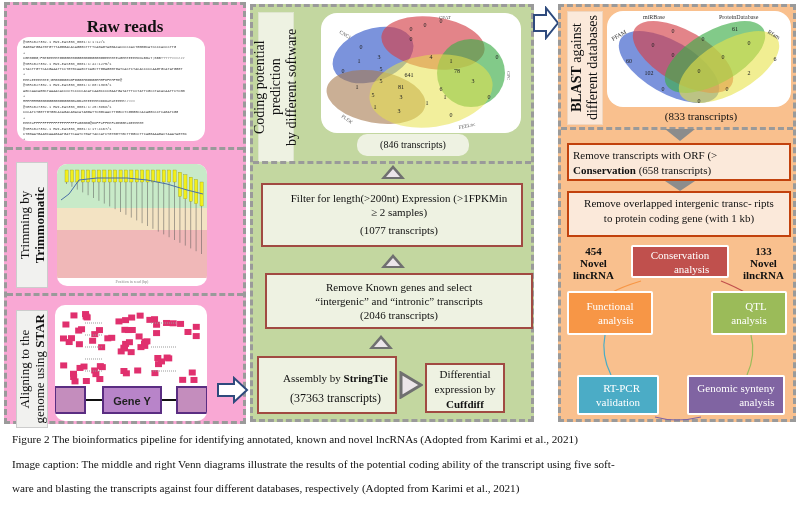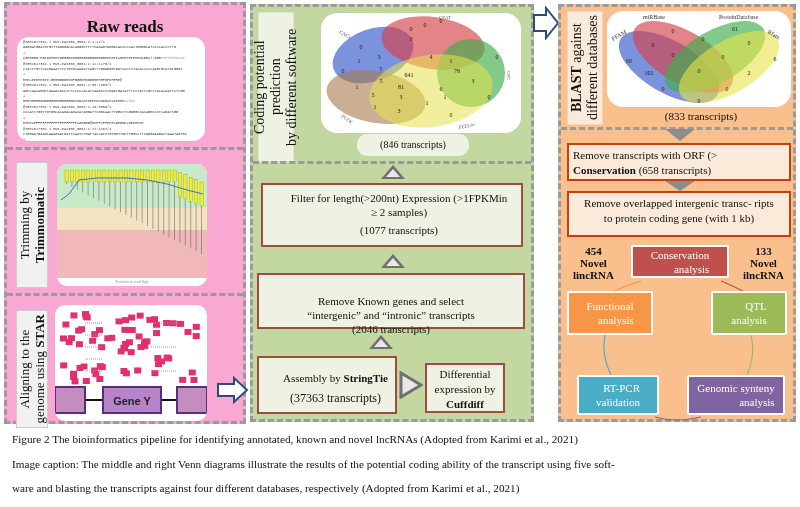--- a/index.html
+++ b/index.html
@@ -26,21 +26,21 @@
 
   
   #coding-label { left: 5px; top: 5px; width: 36px; height: 150px; background: #eef2e2; border: 1px solid #dfe6cf; }
   #coding-label span { font-size: 14px; line-height: 16px; }
   .venn-white { position: absolute; background: #fff; border-radius: 16px; overflow: hidden; }
   #venn5 { left: 68px; top: 6px; width: 200px; height: 120px; }
   .count-box { position: absolute; background: #eef2e2; font-size: 10px; text-align: center; }
   #count846 { left: 104px; top: 127px; width: 112px; height: 22px; line-height: 22px; border-radius: 10px; }
   .flowbox { position: absolute; background: #eef2e2; border: 2px solid #a14a42; text-align: center; font-size: 11px; line-height: 14px; }
   #filter-box { left: 8px; top: 176px; width: 262px; height: 64px; padding-top: 6px; padding-left: 14px; }
-  #remove-box { left: 4px; top: 266px; width: 268px; height: 56px; padding-top: 19px; }
+  #remove-box { left: 12px; top: 266px; width: 268px; height: 56px; padding-top: 5px; }
   #assembly-box { left: 4px; top: 349px; width: 140px; height: 58px; padding-top: 10px; font-size: 11px; line-height: 20px; padding-left: 17px; }
   #diff-box { left: 172px; top: 324px; width: 80px; height: 50px; padding-top: 2px; font-size: 11px; line-height: 15px; }
   .tri { position: absolute; width: 0; height: 0; }
   .tri-up { border-left: 12px solid transparent; border-right: 12px solid transparent; border-bottom: 14px solid #707070; }
   .tri-up::after { content: ""; position: absolute; left: -7px; top: 4px; border-left: 7px solid transparent; border-right: 7px solid transparent; border-bottom: 8px solid #ece6ea; }
 
   
   #blast-label { left: 6px; top: 4px; width: 36px; height: 114px; background: #fbe9da; border: 1px solid #f0d6bf; }
   #blast-label span { font-size: 14px; line-height: 16px; }
   #venn4 { left: 46px; top: 4px; width: 184px; height: 96px; }

